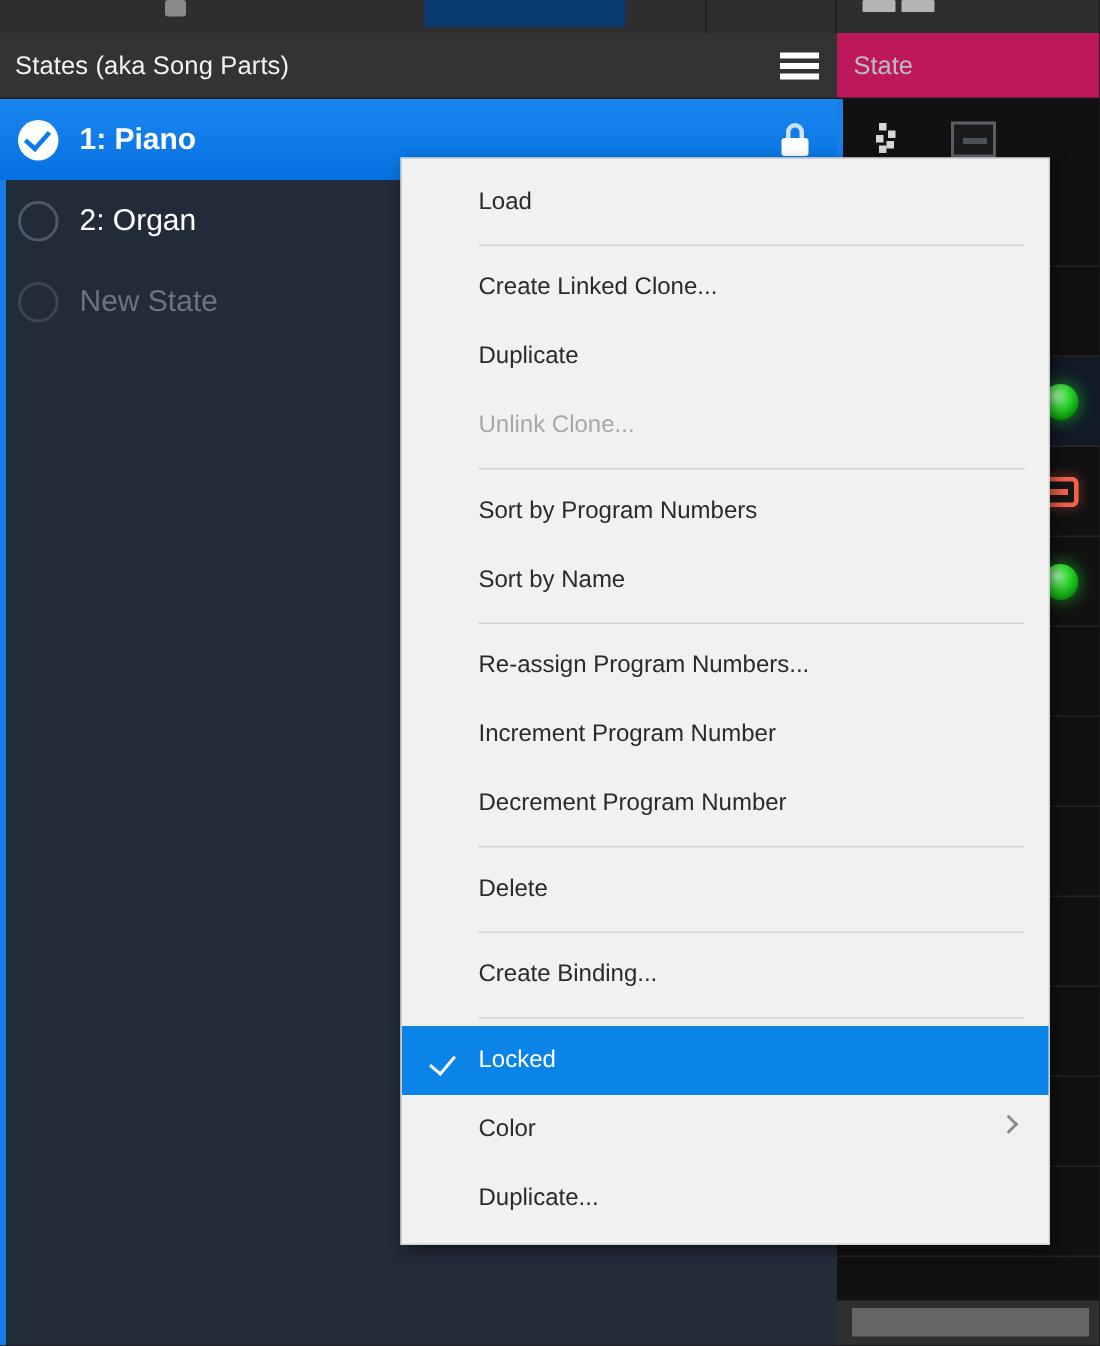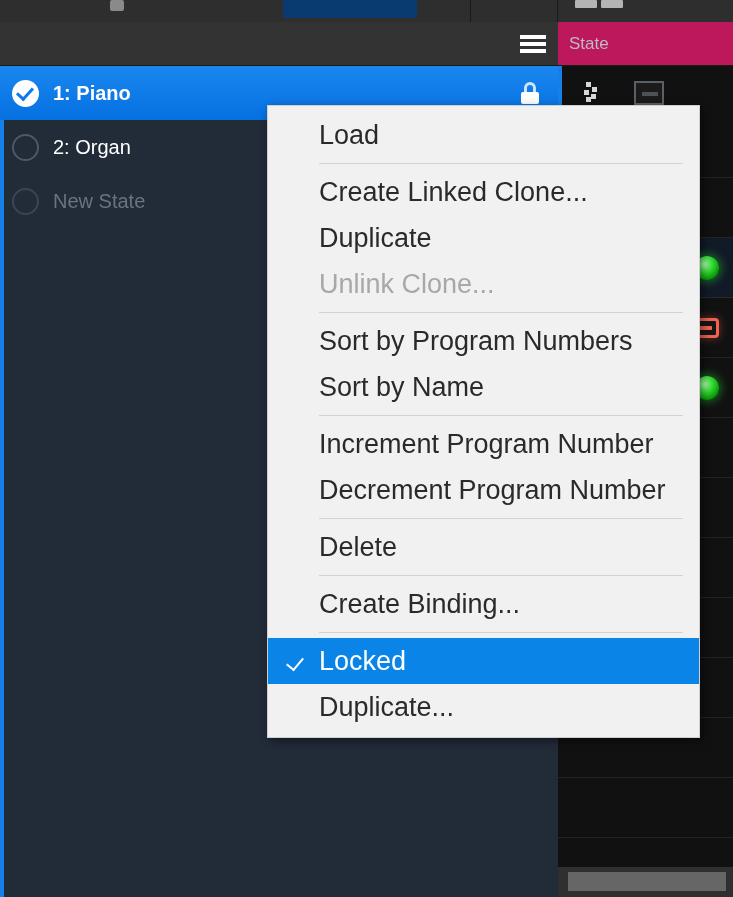--- a/index.html
+++ b/index.html
@@ -297,21 +297,21 @@
     box-shadow: 3px 3px 9px rgba(0,0,0,.45);
     padding: 6px 0 7px 0;
     z-index: 40;
   }
   .menu-item {
     position: relative;
     height: 46px;
     display: flex;
     align-items: center;
     padding-left: 51px;
-    font-size: 27px;
+    font-size: 16px;
     color: #2a2a2a;
     cursor: default;
     box-sizing: border-box;
   }
   .menu-item.disabled { color: #a8a8a8; }
   .menu-item.highlight {
     background: #0b84e8;
     color: #ffffff;
   }
   .menu-item .check {
@@ -349,20 +349,21 @@
     <div class="top-pill-group">
       <div class="top-pill"></div>
       <div class="top-pill"></div>
     </div>
   </div>
 
   <div class="left-panel">
     <div class="left-accent"></div>
 
     <div class="panel-header">
+      <span class="panel-header-title">States (aka Song Parts)</span>
       <div class="hamburger">
         <i></i>
         <i></i>
         <i></i>
       </div>
     </div>
 
     <div class="state-list">
 
       <div class="state-row selected">
@@ -444,36 +445,43 @@
       </div>
       <div class="menu-sep"></div>
       <div class="menu-item">
         <span>Sort by Program Numbers</span>
       </div>
       <div class="menu-item">
         <span>Sort by Name</span>
       </div>
       <div class="menu-sep"></div>
       <div class="menu-item">
+        <span>Re-assign Program Numbers...</span>
+      </div>
+      <div class="menu-item">
         <span>Increment Program Number</span>
       </div>
       <div class="menu-item">
         <span>Decrement Program Number</span>
       </div>
       <div class="menu-sep"></div>
       <div class="menu-item">
         <span>Delete</span>
       </div>
       <div class="menu-sep"></div>
       <div class="menu-item">
         <span>Create Binding...</span>
       </div>
       <div class="menu-sep"></div>
       <div class="menu-item highlight">
         <span class="check"></span>
         <span>Locked</span>
       </div>
       <div class="menu-item">
+        <span>Color</span>
+        <span class="submenu-arrow"></span>
+      </div>
+      <div class="menu-item">
         <span>Duplicate...</span>
       </div>
     </div>
 
 </div>
 
 </body></html>

